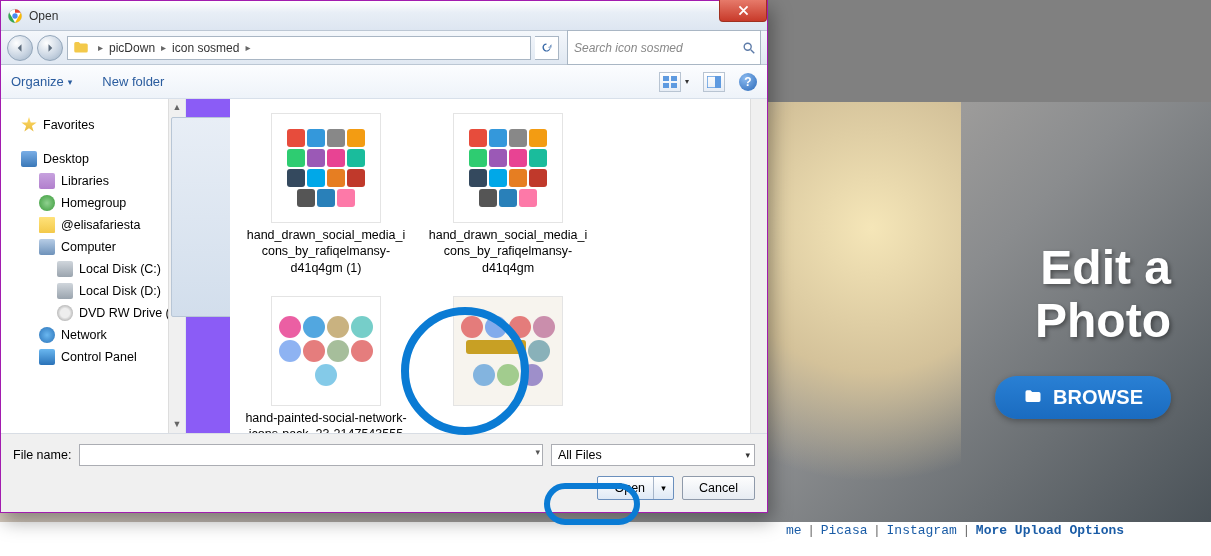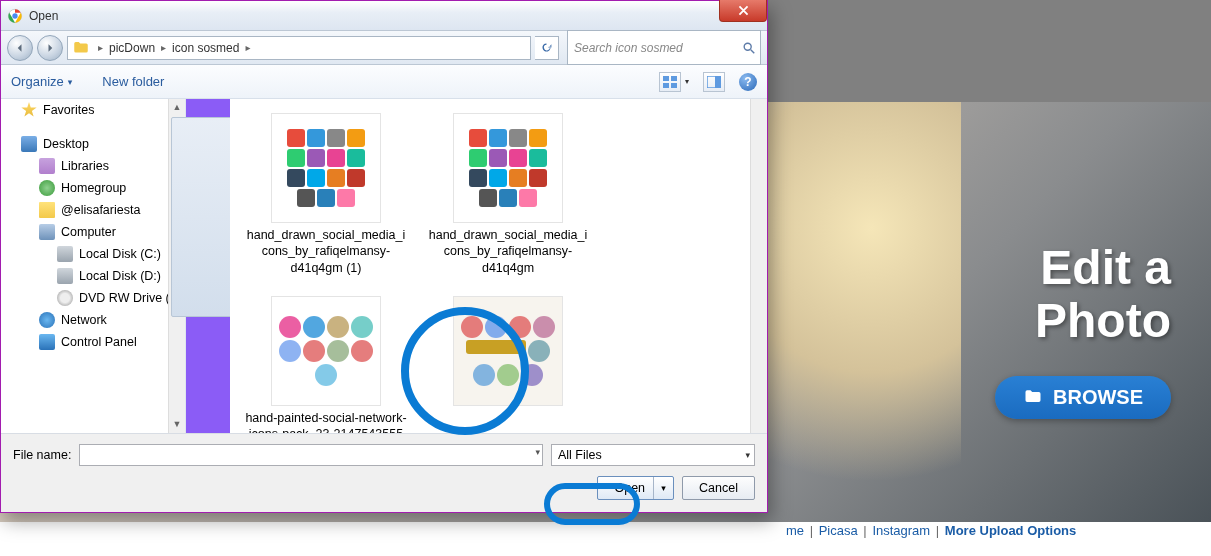--- a/index.html
+++ b/index.html
@@ -8,21 +8,21 @@
 
 .page-bg { position: absolute; left:0; top:0; right:0; bottom:0; }
 .page-header { height: 102px; background: #808080; }
 .page-hero { position: absolute; left: 0; top: 102px; right: 0; height: 420px; background: linear-gradient(135deg, #e6d4b8 0%, #cfc5bb 30%, #8a8c8e 70%, #4a5258 100%); overflow:hidden; }
 .page-hero::before { content:""; position:absolute; right:250px; top:0; width:300px; height:100%; background: radial-gradient(circle at 70% 30%, #f5e6b8 0%, #d4c29a 40%, transparent 70%); }
 .hero-content { position: absolute; right: 40px; top: 140px; text-align: right; color: #fff; }
 .hero-title { font-size: 48px; font-weight: bold; text-shadow: 2px 2px 4px rgba(0,0,0,.4); line-height: 1.1; }
 .browse-btn { margin-top: 28px; display: inline-flex; align-items:center; gap:10px; padding: 10px 28px; background: linear-gradient(#2980d4,#1a6bc0); border-radius: 24px; font-size: 20px; font-weight: bold; color:#fff; box-shadow: 0 2px 6px rgba(0,0,0,.3); }
 .browse-btn svg { width:20px; height:20px; fill:#fff; }
 .page-links { position:absolute; left:786px; bottom:18px; font-size:13px; color:#1a5ca6; }
-.page-links span { color:#1a5ca6; }
+.page-links span { color:#1a5ca6;font-family:Liberation Mono, monospace; }
 .page-links .sep { color:#6a6a6a; margin:0 2px; }
 .page-links .bold { font-weight:bold; }
 
 
 .dialog { position:absolute; left:0; top:0; width:768px; background:#8b5cf6; border:1px solid #a21caf; box-shadow: 4px 8px 18px rgba(0,0,0,.35); }
 .titlebar { height:30px; background: linear-gradient(#fff,#e8eef6 40%,#dde6f1); display:flex; align-items:center; padding-left:6px; border-bottom:1px solid #bcc7d4; position:relative; }
 .titlebar-icon { width:16px; height:16px; margin-right:6px; }
 .titlebar-text { font-size:12px; color:#333; }
 .close-btn { position:absolute; right:0; top:-1px; width:48px; height:22px; background: linear-gradient(#e67a6a,#c83a2a); border:1px solid #a03020; border-top:none; border-radius:0 0 4px 4px; display:flex; align-items:center; justify-content:center; }
 .close-btn svg { width:13px; height:13px; }
@@ -47,21 +47,21 @@
 .toolbar .dropdown-arrow { font-size:8px; color:#333; margin-left:-10px; }
 .toolbar .helpbtn { width:18px; height:18px; border-radius:50%; background: radial-gradient(circle at 35% 30%,#8abaf0,#2a68b8); color:#fff; font-size:12px; font-weight:bold; display:flex; align-items:center; justify-content:center; }
 
 .body-area { display:flex; height:334px; }
 .sidebar { width:185px; border-right:1px solid #e0e6ee; background:#fff; position:relative; display:flex; flex-direction:column; }
 .sidebar-scroll { position:absolute; right:0; top:0; bottom:0; width:17px; background:#f0f0f0; border-left:1px solid #ddd; }
 .sidebar-scroll .thumb { position:absolute; left:2px; right:2px; top:18px; height:200px; background:linear-gradient(#e8eef6,#d2deec); border:1px solid #b8c6d6; border-radius:2px; }
 .sidebar-scroll .arr { position:absolute; left:0; right:0; height:17px; text-align:center; font-size:9px; color:#666; line-height:17px; }
 .sidebar-scroll .arr.top { top:0; }
 .sidebar-scroll .arr.bot { bottom:0; }
-.sidebar-items { padding:0 0; font-size:12.5px; color:#000; overflow:hidden; width:168px; }
+.sidebar-items { padding:15px 0; font-size:12.5px; color:#000; overflow:hidden; width:168px; }
 .side-item { padding:3px 0 3px 20px; display:flex; align-items:center; gap:6px; white-space:nowrap; }
 .side-item.sub { padding-left:38px; }
 .side-item .icn { width:16px; height:16px; flex-shrink:0; }
 .side-sep { height:12px; }
 
 .files { flex:1; background:#fff; position:relative; overflow:hidden;margin-left:44px; }
 .files-scroll { position:absolute; right:0; top:0; bottom:0; width:17px; background:#f0f0f0; border-left:1px solid #ddd; }
 .files-grid { display:flex; flex-wrap:wrap; gap:20px 18px; padding:14px 14px; }
 .file-item { width:164px; display:flex; flex-direction:column; align-items:center; }
 .thumb { width:110px; height:110px; background:#fff; border:1px solid #e4e4e4; display:flex; flex-wrap:wrap; align-content:center; justify-content:center; gap:2px; padding:6px; position:relative; }

